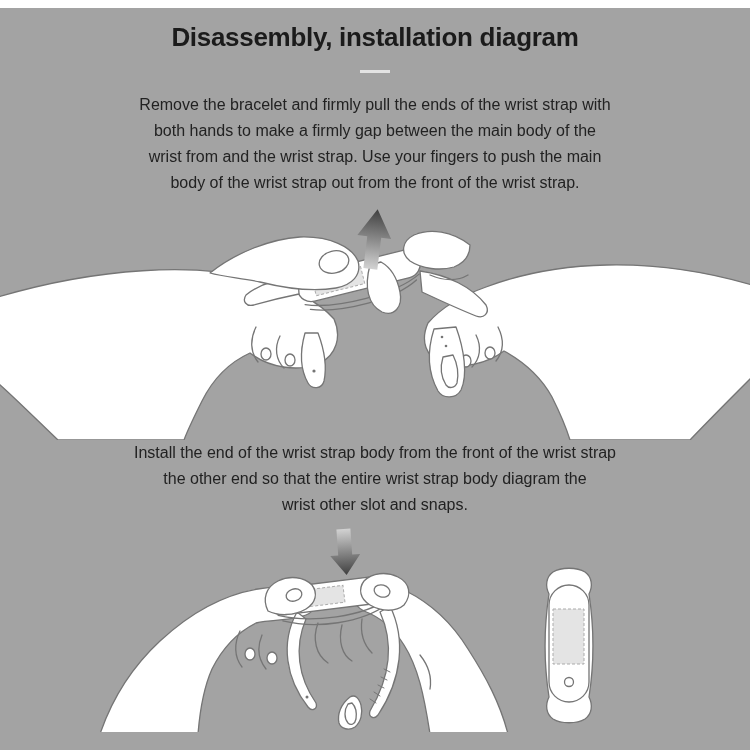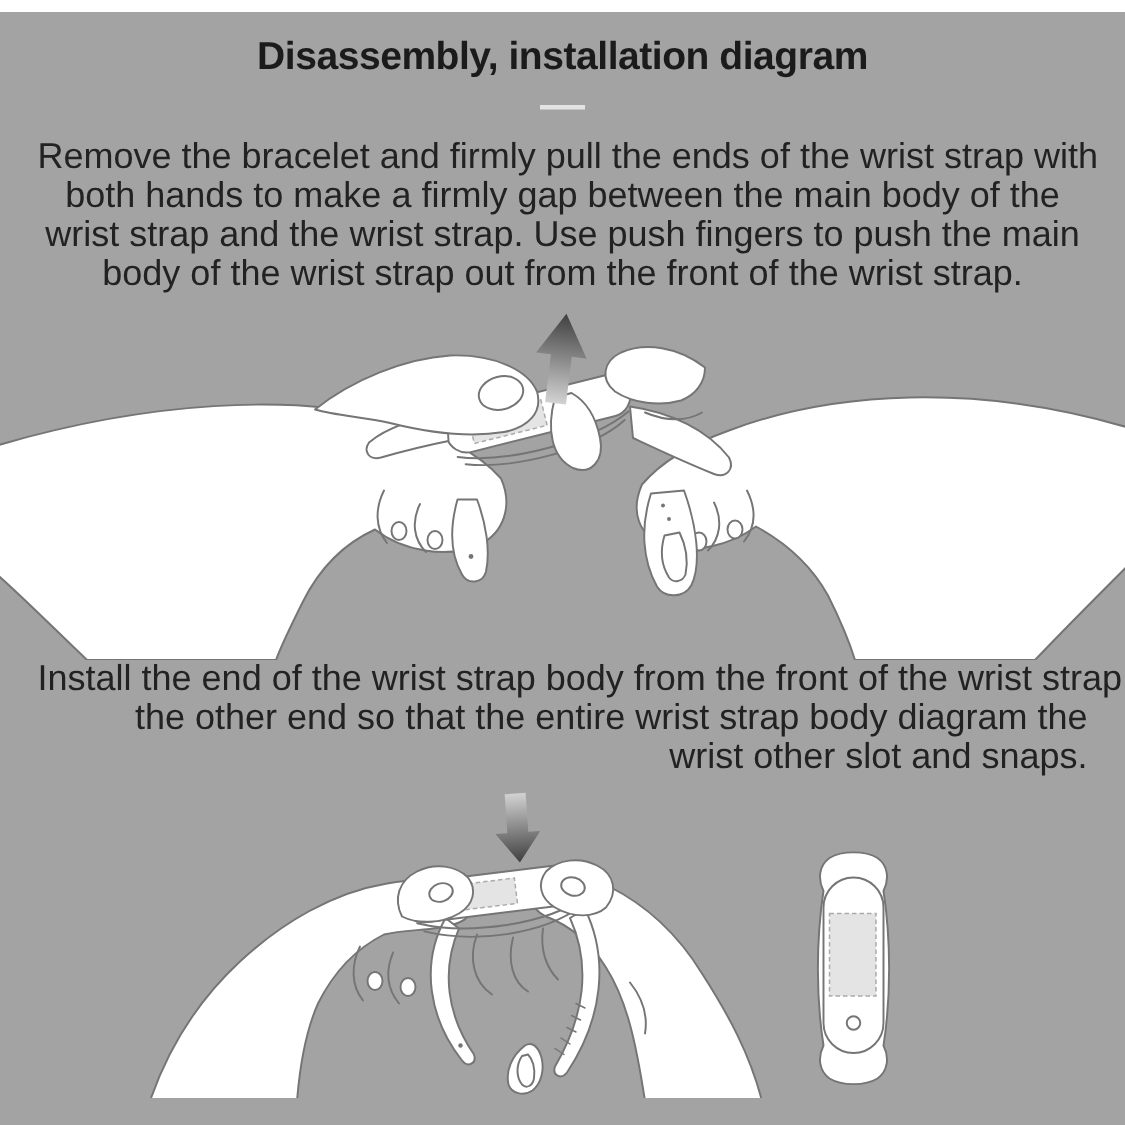--- a/index.html
+++ b/index.html
@@ -22,47 +22,47 @@
     color:#1b1b1b;
   }
   .divider{
     width:30px;height:3px;
     background:#e3e3e3;
     margin:16px auto 0 auto;
   }
   .para{
     margin:19px auto 0 auto;
     width:700px;
-    font-size:24px;
+    font-size:16px;
     line-height:26px;
     text-align:center;
     color:#222222;
   }
-  .para.second{margin-top:0;text-align:right;}
+  .para.second{margin-top:0;}
   .tline{display:block;white-space:nowrap;}
   figure.illus{margin:9px 0 0 0;padding:0;display:block;}
   figure.illus svg{display:block;}
   .ln{fill:none;stroke:#757575;stroke-width:1.3;stroke-linecap:round;stroke-linejoin:round;}
   .fw{fill:#ffffff;stroke:#757575;stroke-width:1.3;stroke-linecap:round;stroke-linejoin:round;}
   .scr{fill:#e4e4e4;stroke:#ababab;stroke-width:1;stroke-dasharray:3 2;}
   .dot{fill:#757575;stroke:none;}
   .tick{fill:none;stroke:#757575;stroke-width:1;stroke-linecap:round;}
 </style>
 </head>
 <body>
 
 <div class="page">
 
   <h1 class="title">Disassembly, installation diagram</h1>
   <div class="divider"></div>
 
   <p class="para">
     <span class="tline">Remove the bracelet and firmly pull the ends of the wrist strap with</span>
     <span class="tline">both hands to make a firmly gap between the main body of the</span>
-    <span class="tline">wrist strap and the wrist strap. Use push fingers to push the main</span>
+    <span class="tline">wrist from and the wrist strap. Use your fingers to push the main</span>
     <span class="tline">body of the wrist strap out from the front of the wrist strap.</span>
   </p>
 
   <figure class="illus" aria-label="Two hands firmly pulling both ends of the wrist strap, main body pushed out upward (arrow up)">
     <svg width="750" height="235" viewBox="0 0 750 235" xmlns="http://www.w3.org/2000/svg">
       <defs>
         <linearGradient id="gUp" x1="0" y1="0" x2="0" y2="1">
           <stop offset="0" stop-color="#3f3f3f"></stop>
           <stop offset="1" stop-color="#d2d2d2"></stop>
         </linearGradient>

